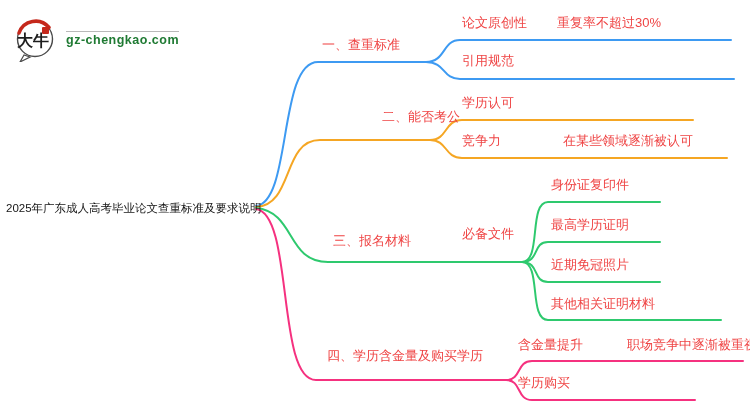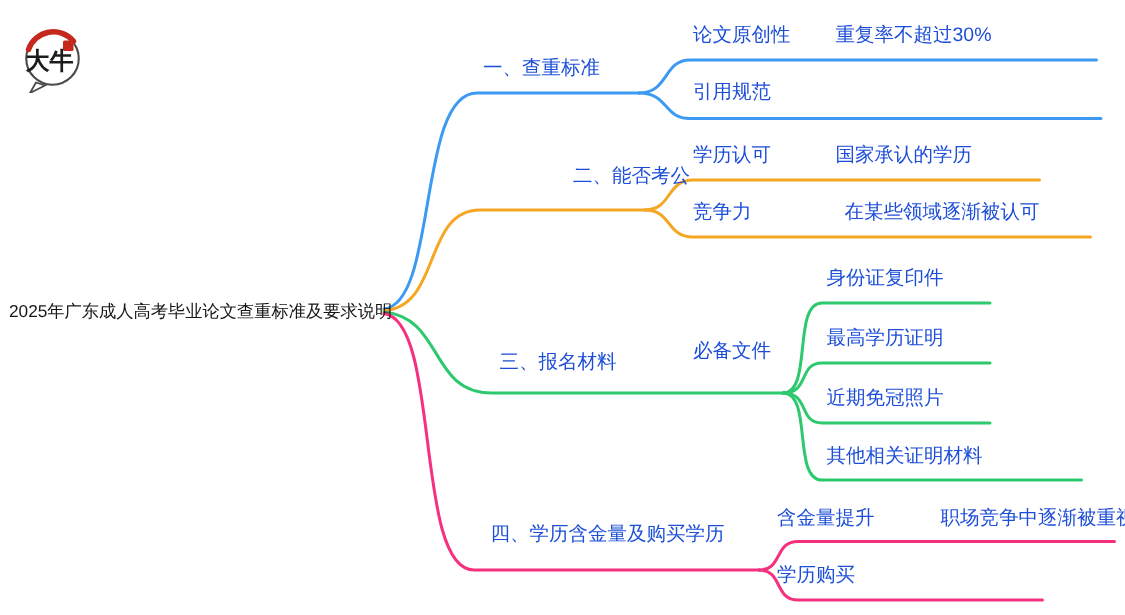--- a/index.html
+++ b/index.html
@@ -2,21 +2,21 @@
 <html><head>
 <meta charset="utf-8">
 <style>
   html,body{margin:0;padding:0;background:#ffffff;}
   .canvas{
     position:relative;width:750px;height:410px;background:#ffffff;overflow:hidden;
     font-family:"Liberation Sans","DejaVu Sans",sans-serif;
   }
   svg.links{position:absolute;left:0;top:0;width:750px;height:410px;}
   .node{
-    position:absolute;white-space:nowrap;color:#1d4ed8;
+    position:absolute;white-space:nowrap;color:#ef4444;
     font-size:13px;font-weight:500;line-height:18px;
   }
   .central{font-size:11.5px;font-weight:400;color:#151515;letter-spacing:0;}
   .logo{position:absolute;left:12px;top:14px;display:flex;align-items:center;gap:8px;}
   .logo-text{display:flex;flex-direction:column;}
   .logo-title{color:#1f7a33;font-size:17px;font-weight:700;letter-spacing:1px;line-height:20px;}
   .logo-divider{height:1px;background:#b9b9b9;margin:2px 0 1px 0;}
   .logo-url{color:#1f7a33;font-size:12.5px;font-weight:700;letter-spacing:.5px;line-height:15px;}
 </style>
 </head>
@@ -48,33 +48,33 @@
   <div class="logo">
     <svg width="46" height="48" viewBox="0 0 46 48">
       <path d="M12,41 L8,48 L18,43 Z" fill="#ffffff" stroke="#4a4a4a" stroke-width="1.2"></path>
       <circle cx="23" cy="25" r="17.5" fill="#ffffff" stroke="#4a4a4a" stroke-width="1.4"></circle>
       <path d="M7,19 A17.5,17.5 0 0 1 37,13.5" fill="none" stroke="#c5281c" stroke-width="3.6" stroke-linecap="round"></path>
       <rect x="30" y="13" width="7" height="7" rx="1" fill="#c5281c"></rect>
       <text x="21" y="32" text-anchor="middle" font-size="16" font-weight="bold" fill="#1c1c1c" font-family="'DejaVu Sans',sans-serif">大牛</text>
     </svg>
     <div class="logo-text">
       <div class="logo-divider"></div>
+      <div class="logo-url">gz-chengkao.com</div>
     </div>
   </div>
 
   <div class="node central" style="left:6px;top:199px;">2025年广东成人高考毕业论文查重标准及要求说明</div>
 
   <div class="node" style="left:322px;top:36px;">一、查重标准</div>
   <div class="node" style="left:462px;top:14px;">论文原创性</div>
   <div class="node" style="left:557px;top:14px;">重复率不超过30%</div>
   <div class="node" style="left:462px;top:52px;">引用规范</div>
 
   <div class="node" style="left:335px;top:108px;margin-left:47px;">二、能否考公</div>
   <div class="node" style="left:462px;top:94px;">学历认可</div>
-  <div class="node" style="left:557px;top:94px;">国家承认的学历</div>
   <div class="node" style="left:462px;top:132px;">竞争力</div>
   <div class="node" style="left:563px;top:132px;text-align:center;">在某些领域逐渐被认可</div>
 
   <div class="node" style="left:333px;top:232px;">三、报名材料</div>
   <div class="node" style="left:462px;top:225px;">必备文件</div>
   <div class="node" style="left:551px;top:176px;">身份证复印件</div>
   <div class="node" style="left:551px;top:216px;">最高学历证明</div>
   <div class="node" style="left:551px;top:256px;">近期免冠照片</div>
   <div class="node" style="left:551px;top:295px;">其他相关证明材料</div>
 

